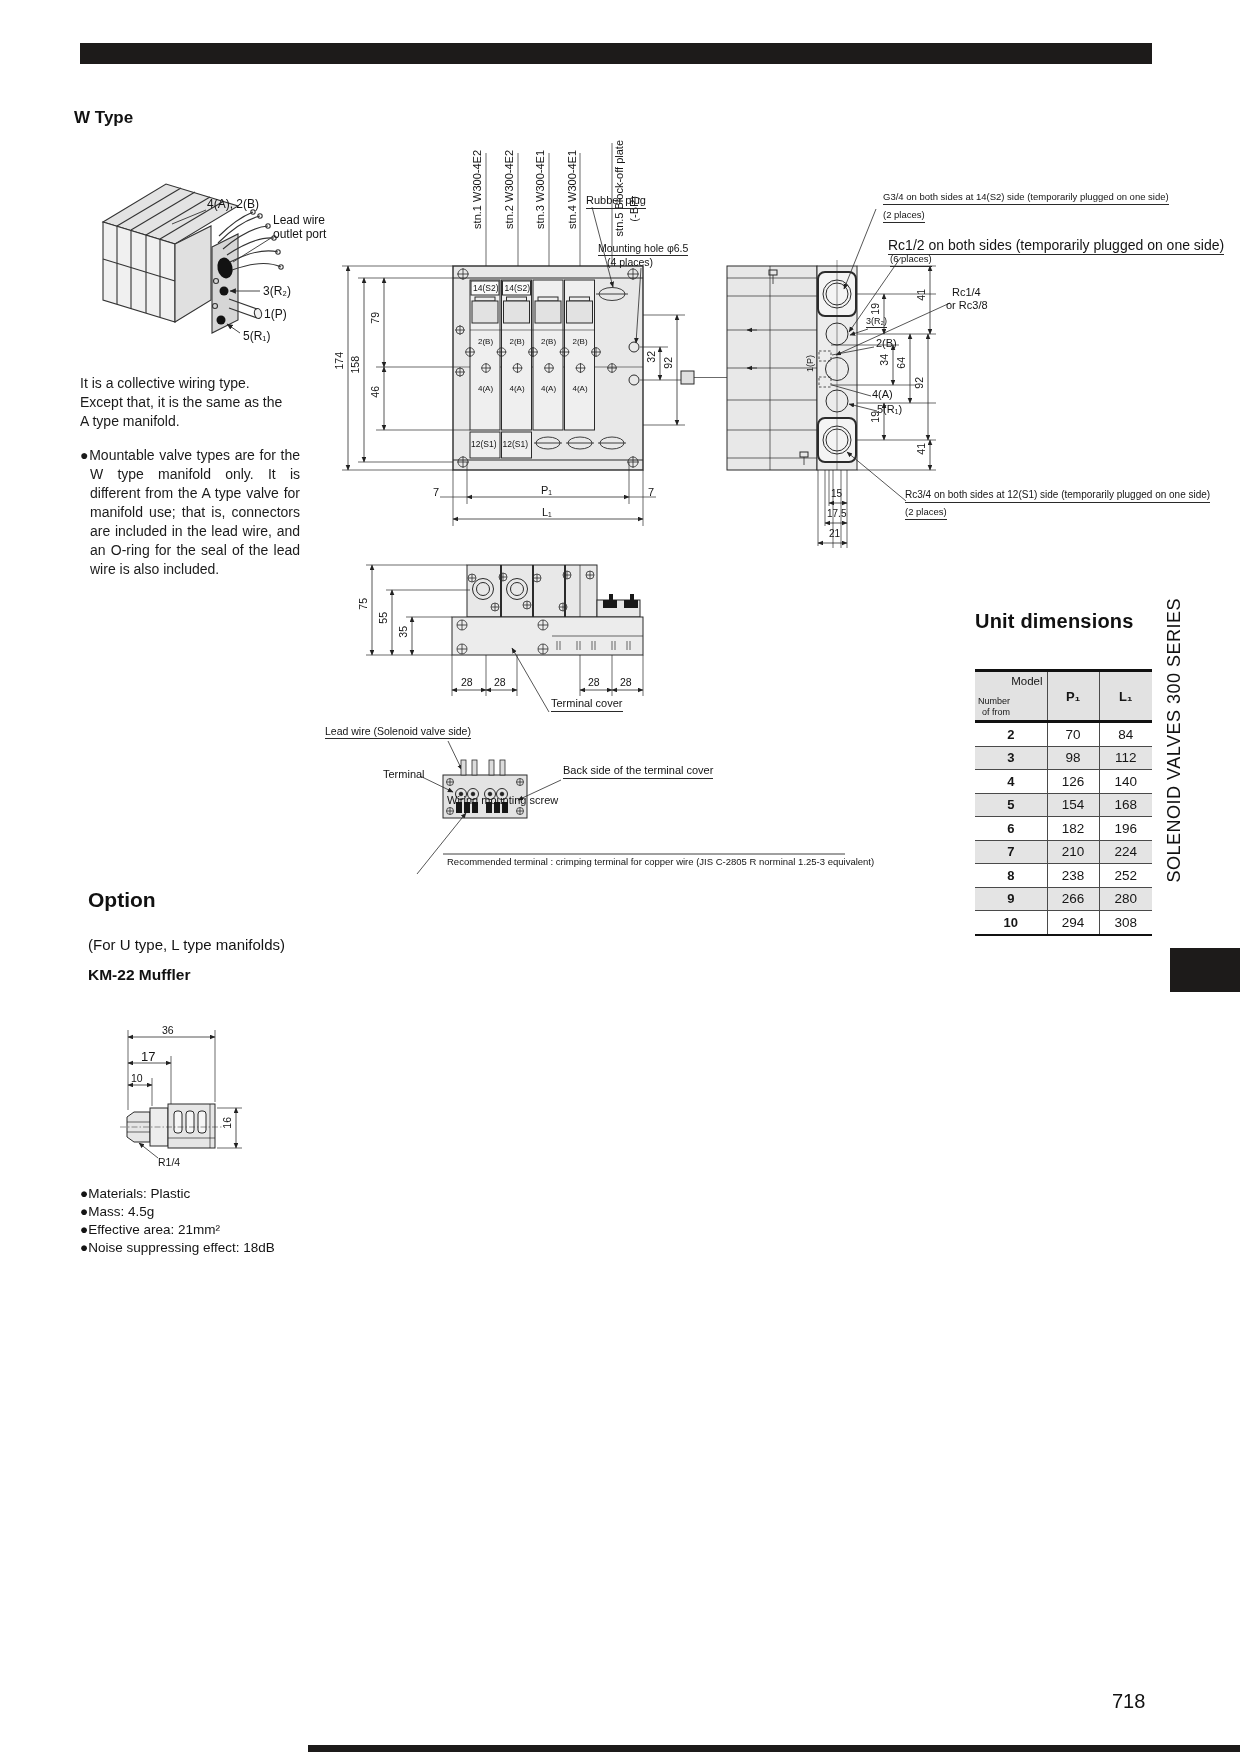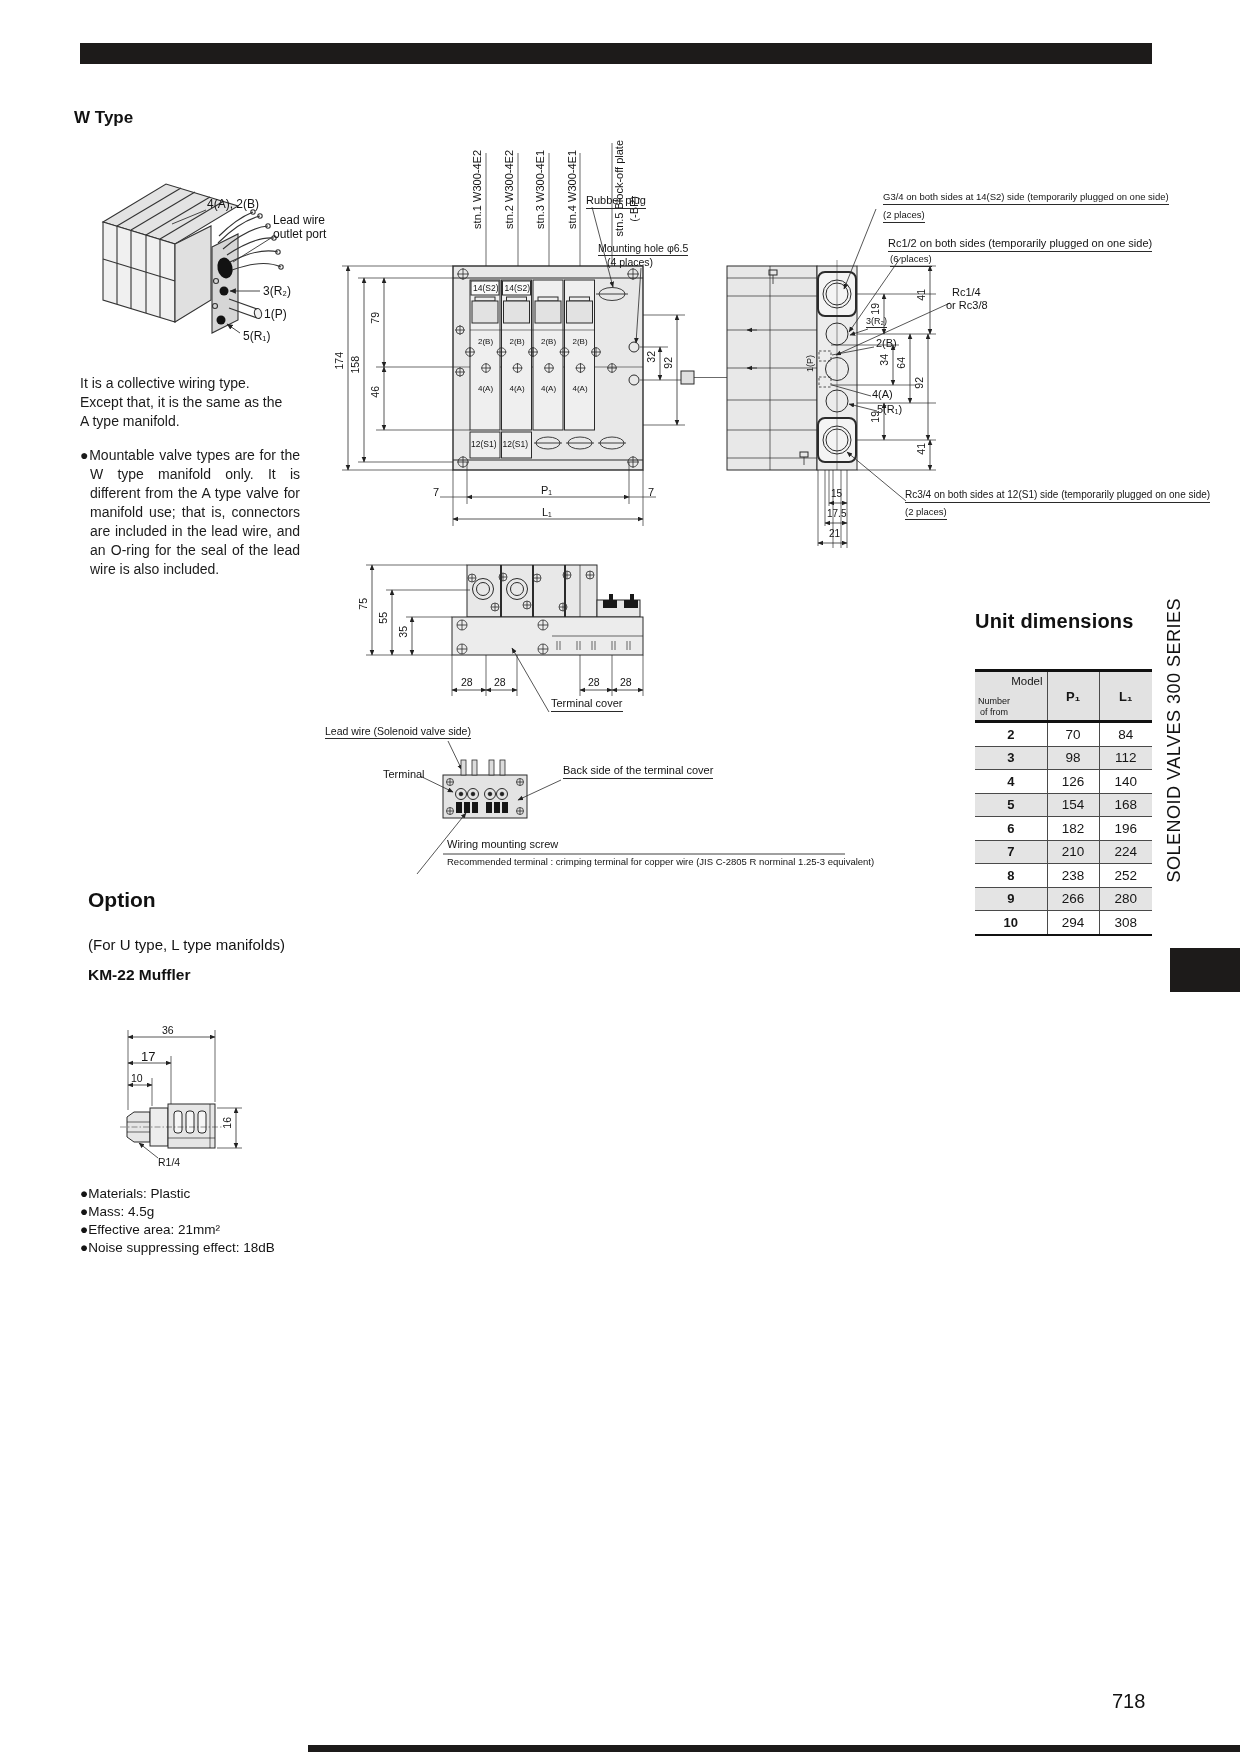--- a/index.html
+++ b/index.html
@@ -22,21 +22,21 @@
   table.ud col.c1{width:72px;} table.ud col.c2{width:52px;} table.ud col.c3{width:53px;}
   table.ud th,table.ud td{padding:0;text-align:center;vertical-align:middle;}
   table.ud thead th{height:48px;background:#e2e2e2;border-bottom:3px solid #111;font-size:13px;}
   table.ud th+th,table.ud td+td{border-left:1px solid #4a4a4a;}
   table.ud tbody td{height:22.5px;border-top:1px solid #4a4a4a;font-size:13.5px;}
   table.ud tbody tr:nth-child(even){background:#e4e4e4;}
   table.ud tbody td:first-child{font-weight:bold;font-size:13px;}
   th.diag-cell{position:relative;background:#e2e2e2;
      background-image:linear-gradient(to bottom right,transparent calc(50% - .7px),#222 calc(50% - .7px),#222 calc(50% + .7px),transparent calc(50% + .7px));}
   th.diag-cell .model-lbl{position:absolute;right:4px;top:3px;font-size:11.5px;font-weight:normal;}
-  th.diag-cell .units-lbl{position:absolute;left:3px;bottom:3px;font-size:9px;font-weight:normal;text-align:center;line-height:1.15;}
+  th.diag-cell .units-lbl{position:absolute;left:3px;bottom:3px;font-size:9px;font-weight:normal;text-align:right;line-height:1.15;}
   th.diag-cell .units-lbl span{display:block;}
   .sidebar-v{position:absolute;writing-mode:vertical-rl;transform:rotate(180deg);
      font-size:18px;color:#111;letter-spacing:.5px;}
   .pagenum{position:absolute;font-size:20px;color:#111;}
 </style>
 </head>
 <body>
 
 <div class="page">
 
@@ -509,21 +509,21 @@
   <div class="vlbl" style="left:370px;top:386px;">46</div>
   <div class="vlbl" style="left:646px;top:351px;">32</div>
   <div class="vlbl" style="left:663px;top:357px;">92</div>
   <div class="lbl" style="left:433px;top:486px;">7</div>
   <div class="lbl" style="left:541px;top:484px;">P₁</div>
   <div class="lbl" style="left:648px;top:486px;">7</div>
   <div class="lbl" style="left:542px;top:506px;">L₁</div>
 
   <div class="lbl u" style="left:883px;top:192px;font-size:9.5px;">G3/4 on both sides at 14(S2) side (temporarily plugged on one side)</div>
   <div class="lbl u" style="left:883px;top:210px;font-size:9.5px;">(2 places)</div>
-  <div class="lbl u" style="left:888px;top:237px;font-size:11px;text-align:center;">Rc1/2 on both sides (temporarily plugged on one side)</div>
+  <div class="lbl u" style="left:888px;top:237px;font-size:14px;text-align:center;">Rc1/2 on both sides (temporarily plugged on one side)</div>
   <div class="lbl u" style="left:890px;top:254px;font-size:9.5px;">(6 places)</div>
   <div class="lbl" style="left:952px;top:286px;">Rc1/4</div>
   <div class="lbl" style="left:946px;top:299px;">or Rc3/8</div>
   <div class="lbl u" style="left:866px;top:316px;font-size:9px;">3(R₂)</div>
   <div class="lbl" style="left:876px;top:337px;">2(B)</div>
   <div class="lbl" style="left:872px;top:388px;">4(A)</div>
   <div class="lbl" style="left:877px;top:403px;">5(R₁)</div>
   <div class="vlbl" style="left:806px;top:355px;font-size:9px;">1(P)</div>
   <div class="vlbl" style="left:870px;top:303px;">19</div>
   <div class="vlbl" style="left:916px;top:289px;">41</div>
@@ -543,21 +543,21 @@
   <div class="vlbl" style="left:398px;top:626px;">35</div>
   <div class="lbl" style="left:461px;top:676px;font-size:10.5px;">28</div>
   <div class="lbl" style="left:494px;top:676px;font-size:10.5px;">28</div>
   <div class="lbl" style="left:588px;top:676px;font-size:10.5px;">28</div>
   <div class="lbl" style="left:620px;top:676px;font-size:10.5px;">28</div>
   <div class="lbl u" style="left:551px;top:697px;">Terminal cover</div>
 
   <div class="lbl u" style="left:325px;top:725px;font-size:10.5px;">Lead wire (Solenoid valve side)</div>
   <div class="lbl" style="left:383px;top:768px;">Terminal</div>
   <div class="lbl u" style="left:563px;top:764px;">Back side of the terminal cover</div>
-  <div class="lbl" style="left:447px;top:838px;">Wiring mounting screw</div>
+  <div class="lbl" style="left:447px;top:794px;">Wiring mounting screw</div>
   <div class="lbl" style="left:447px;top:857px;font-size:9.5px;">Recommended terminal : crimping terminal for copper wire (JIS C-2805 R norminal 1.25-3 equivalent)</div>
 
   <div class="ud-wrap">
     <div class="ud-title">Unit dimensions</div>
     <table class="ud">
       <colgroup>
           <col class="c1">
           <col class="c2">
           <col class="c3">
         </colgroup>

